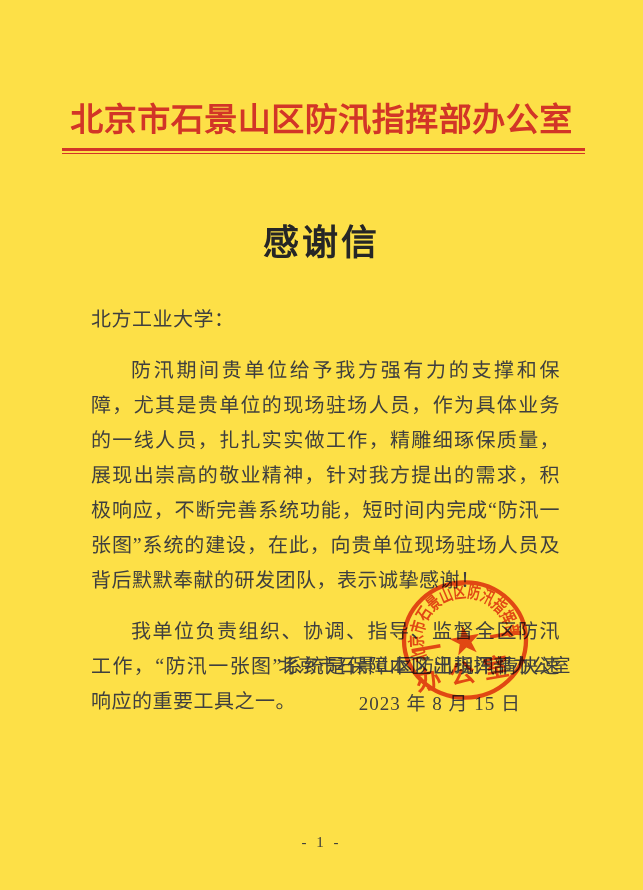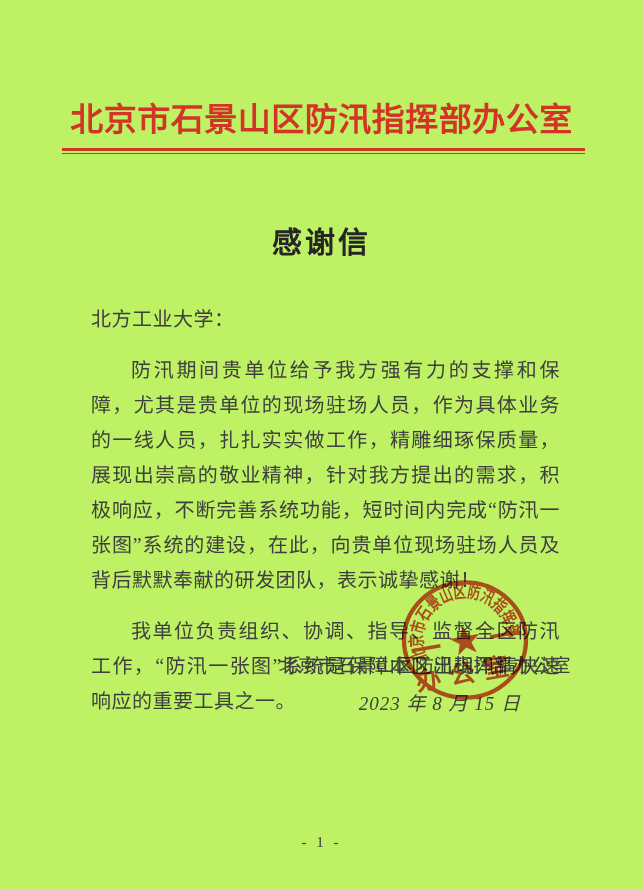--- a/index.html
+++ b/index.html
@@ -4,21 +4,21 @@
 <style>
   html, body {
     margin: 0;
     padding: 0;
     background: #ffffff;
   }
   .page {
     position: relative;
     width: 643px;
     height: 890px;
-    background: #bef264;
+    background: #fde047;
     overflow: hidden;
     font-family: "Liberation Serif", "DejaVu Serif", serif;
   }
   .letterhead-title {
     position: absolute;
     top: 94px;
     left: 0;
     right: 0;
     text-align: center;
     font-size: 33px;
@@ -37,21 +37,21 @@
     border-top: 3px solid #d23527;
     border-bottom: 1px solid #d23527;
   }
   .letter-title {
     position: absolute;
     top: 222px;
     left: 0;
     right: 0;
     margin: 0;
     text-align: center;
-    font-size: 30px;
+    font-size: 36px;
     line-height: 42px;
     font-weight: bold;
     color: #262626;
     letter-spacing: 3px;
   }
   .letter-body {
     position: absolute;
     top: 286px;
     left: 75px;
     width: 501px;
@@ -77,21 +77,20 @@
     white-space: nowrap;
   }
   .signature-date {
     position: absolute;
     top: 688px;
     right: 122px;
     font-size: 19px;
     color: #3f3f3f;
     letter-spacing: 1px;
     white-space: nowrap;
-    font-style: italic;
   }
   .official-seal {
     position: absolute;
     top: 577px;
     left: 397px;
     width: 136px;
     height: 126px;
     mix-blend-mode: multiply;
     opacity: 0.88;
   }

